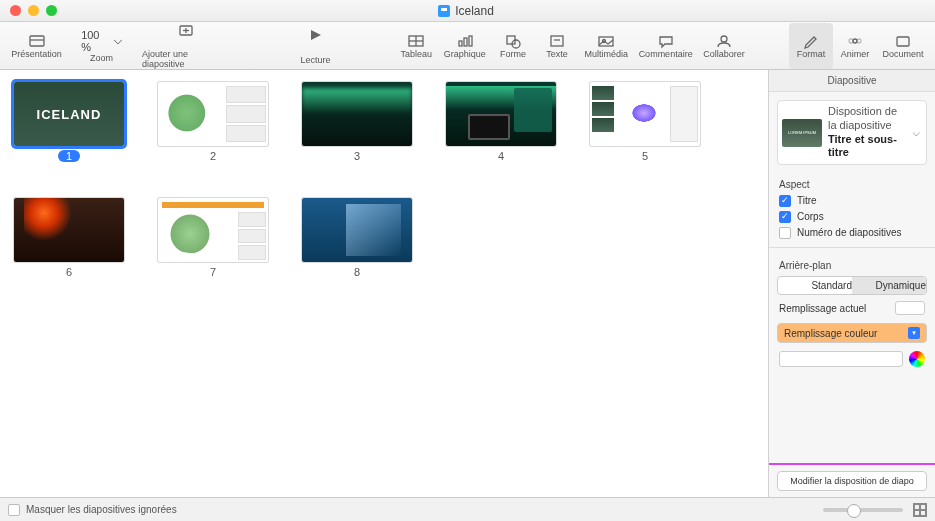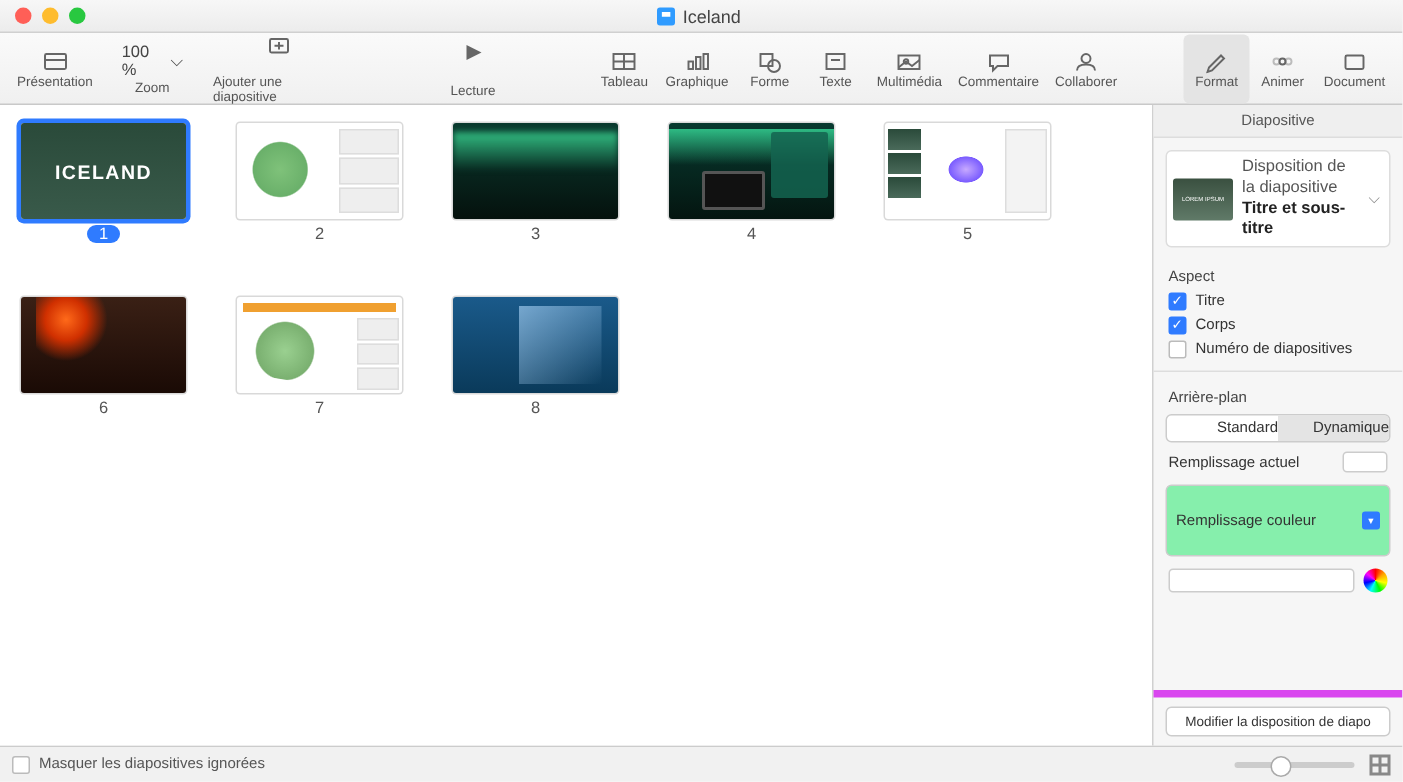--- a/index.html
+++ b/index.html
@@ -74,27 +74,27 @@
   .chk-row { display:flex; align-items:flex-start; gap:6px; padding:2px 10px; font-size:10px; }
   .chk { width:12px; height:12px; border:1px solid #bbb; border-radius:2px; background:#fff; position:relative; }
   .chk.on { background:#2f7bff; border-color:#2f7bff; }
   .chk.on::after { content:"✓"; color:#fff; font-size:9px; position:absolute; left:1px; top:-1px; }
   .hr { height:1px; background:#ddd; margin:6px 0; }
   .seg { display:flex; margin:2px 8px; border:1px solid #ccc; border-radius:4px; overflow:hidden; background:#fff; }
   .seg div { flex:1; text-align:right; font-size:10px; padding:3px 0; }
   .seg .on { background:#e4e4e4; }
   .fill-row { display:flex; align-items:center; justify-content:space-between; padding:4px 10px; font-size:10px;gap:10px; }
   .swatch { width:30px; height:14px; border:1px solid #ccc; border-radius:3px; background:#fff; }
-  .dropdown { margin:4px 8px; background:#86efac; border:1px solid #ccc; border-radius:4px; display:flex; align-items:center; justify-content:space-between; padding:17px 6px; font-size:10px; }
+  .dropdown { margin:4px 8px; background:#fdba74; border:1px solid #ccc; border-radius:4px; display:flex; align-items:center; justify-content:space-between; padding:3px 6px; font-size:10px; }
   .dd-ar { width:12px; height:12px; background:#2f7bff; border-radius:2px; display:flex; align-items:center; justify-content:center; color:#fff; font-size:7px; }
   .color-row { display:flex; align-items:center; gap:6px; padding:4px 10px; }
   .color-swatch { flex:1; height:16px; background:#fff; border:1px solid #ccc; border-radius:3px; }
   .color-wheel { width:16px; height:16px; border-radius:50%; background: conic-gradient(red,orange,yellow,lime,cyan,blue,magenta,red); }
   .insp-spacer { flex:1; }
-  .insp-bottom { padding:6px 8px; border-top:5px solid #d946ef; }
+  .insp-bottom { padding:6px 8px; border-top:2px solid #d946ef; }
   .mod-btn { width:100%; background:#fff; border:1px solid #ccc; border-radius:4px; font-size:9px; padding:4px; text-align:center; }
 
   
   .footer { height:24px; background:#f1f1f1; border-top:1px solid #ccc; display:flex; align-items:center; padding:0 8px; font-size:10px; color:#555; }
   .footer .chk { margin-right:6px; }
   .footer-spacer { flex:1; }
   .slider { width:80px; height:4px; background:#ccc; border-radius:2px; position:relative; margin-right:10px; }
   .slider::after { content:""; position:absolute; left:30%; top:-4px; width:12px; height:12px; background:#fff; border:1px solid #aaa; border-radius:50%; }
   .grid-icon { width:14px; height:14px; border:1px solid #888; display:grid; grid-template-columns:1fr 1fr; grid-template-rows:1fr 1fr; }
   .grid-icon div { border:0.5px solid #888; }

